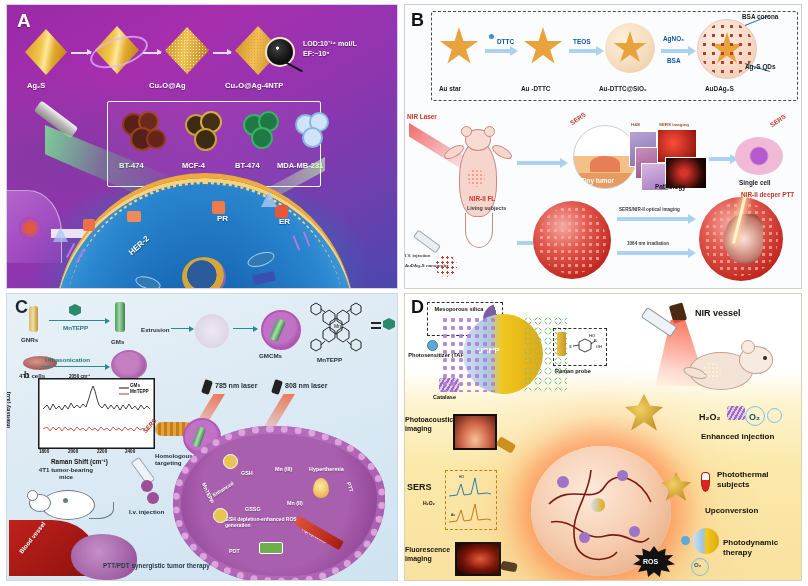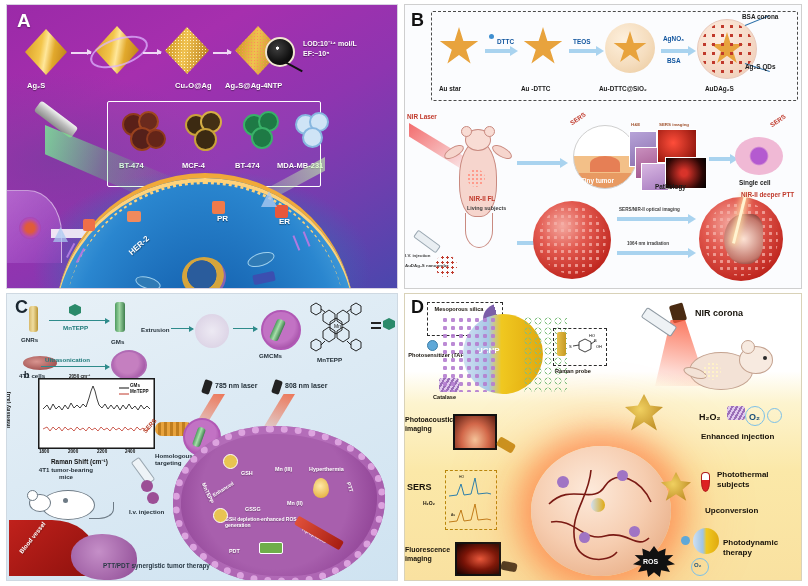--- a/index.html
+++ b/index.html
@@ -113,22 +113,22 @@
     <div class="arrowA" style="left:206px;top:47px;width:18px;"></div>
     <div class="octa red" style="left:228px;top:21px;width:46px;height:49px;">
         <i></i>
       </div>
     <div style="position:absolute;left:258px;top:32px;width:26px;height:26px;border-radius:50%;
         background:radial-gradient(circle at 40% 35%,#fff 0 6%,#3a3a3a 8%,#111 60%,#000 100%);
         border:2px solid #f0e6d0;"></div>
     <div style="position:absolute;left:276px;top:55px;width:22px;height:1.5px;background:#111;transform:rotate(28deg);transform-origin:left;"></div>
 
     <div class="lbl" style="left:20px;top:76px;">Ag₂S</div>
-    <div class="lbl" style="left:168px;top:76px;">Cu₂O@Ag</div>
-    <div class="lbl" style="left:218px;top:76px;">Ag₂S@Ag-4NTP</div>
+    <div class="lbl" style="left:142px;top:76px;">Cu₂O@Ag</div>
+    <div class="lbl" style="left:218px;top:76px;">Cu₂O@Ag-4NTP</div>
 
     <div class="lbl" style="left:296px;top:34px;font-size:7px;">LOD:10⁻¹⁴ mol/L</div>
     <div class="lbl" style="left:296px;top:45px;font-size:7px;">EF:~10⁵</div>
 
     <div class="cellbox" style="left:100px;top:96px;width:212px;height:84px;"></div>
 
     <div class="cellclust" style="left:115px;top:106px;width:44px;height:44px;">
       <span style="left:0;top:2px;width:19px;height:19px;background:#5a2018;border:2px solid #8e3a1c;"></span>
       <span style="left:16px;top:0;width:17px;height:17px;background:#6b2a1d;border:2px solid #a0481f;"></span>
       <span style="left:8px;top:16px;width:20px;height:20px;background:#55201a;border:2px solid #99421e;"></span>
@@ -490,21 +490,21 @@
       <line x1="8" y1="16" x2="14" y2="15" stroke="#111" stroke-width="0.8"></line>
       <text x="4" y="18" font-size="4" font-family="Liberation Sans">S</text>
       <text x="24" y="7" font-size="4" font-family="Liberation Sans">HO</text>
       <text x="29" y="12" font-size="4" font-family="Liberation Sans">B</text>
       <text x="31" y="18" font-size="4" font-family="Liberation Sans">OH</text>
       <line x1="26" y1="14" x2="30" y2="11" stroke="#111" stroke-width="0.8"></line>
     </svg>
     <div class="t sm" style="left:150px;top:74px;">Raman probe</div>
 
     <div style="position:absolute;left:266px;top:10px;width:14px;height:18px;background:#4a2b12;border-radius:2px;transform:rotate(-16deg);"></div>
-    <div class="t" style="left:290px;top:14px;font-size:9px;">NIR corona</div>
+    <div class="t" style="left:290px;top:14px;font-size:9px;">NIR vessel</div>
     <div class="nirbeam" style="left:250px;top:26px;width:52px;height:66px;
        background:linear-gradient(190deg, rgba(250,90,60,.85), rgba(255,160,120,.05));
        clip-path:polygon(30% 0, 58% 0, 100% 100%, 0 100%);"></div>
     <div style="position:absolute;left:236px;top:22px;width:34px;height:10px;background:#eef2f5;border:1px solid #8f9aa3;transform:rotate(34deg);border-radius:2px;"></div>
     <div style="position:absolute;left:278px;top:48px;width:92px;height:56px;">
       <div style="position:absolute;left:6px;top:10px;width:62px;height:36px;border-radius:50%;background:#f3e2d6;border:1.2px solid #c4a28f;"></div>
       <div style="position:absolute;left:56px;top:4px;width:32px;height:26px;border-radius:50%;background:#f7eae0;border:1.2px solid #c4a28f;"></div>
       <div style="position:absolute;left:58px;top:-2px;width:12px;height:12px;border-radius:50%;background:#f7eae0;border:1.2px solid #c4a28f;"></div>
       <div style="position:absolute;left:80px;top:14px;width:4px;height:4px;border-radius:50%;background:#2a2a2a;"></div>
       <div style="position:absolute;left:0px;top:26px;width:22px;height:8px;border-radius:50%;background:#f3e2d6;border:1.2px solid #c4a28f;transform:rotate(18deg);"></div>

